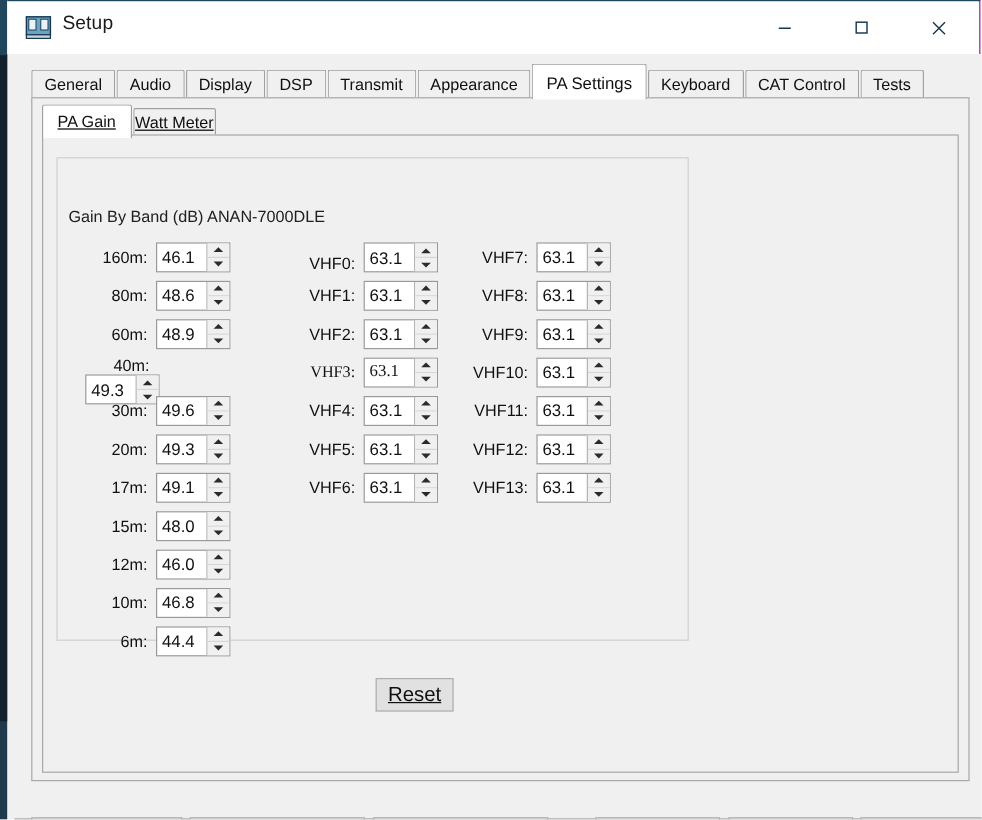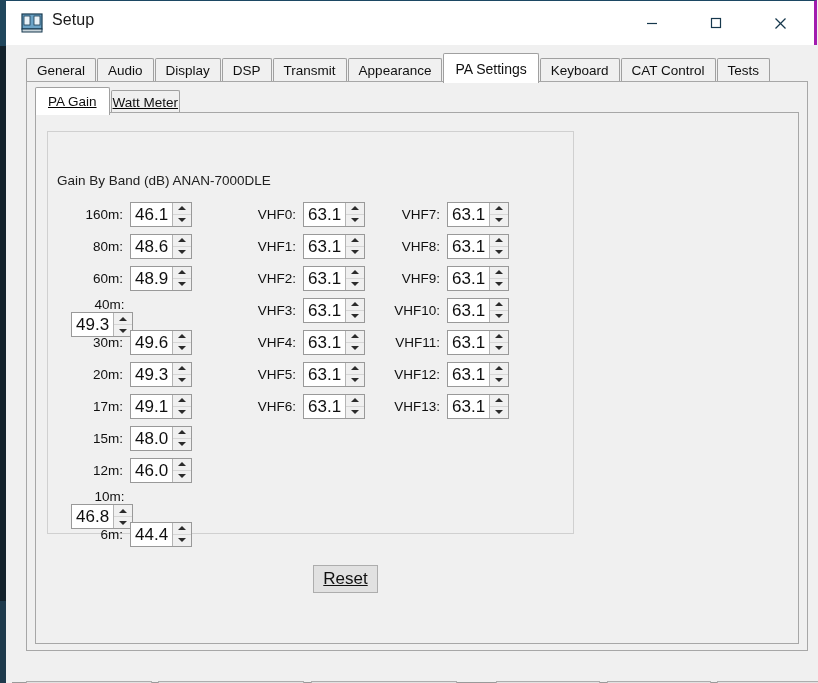--- a/index.html
+++ b/index.html
@@ -39,21 +39,21 @@
     background: #20465c;
   }
 
   
   .titlebar {
     position: absolute;
     left: 6px; top: 0;
     width: 811px; height: 45px;
     background: #ffffff;
     border-top: 1px solid #1c4763;
-    border-right: 3px solid #a21caf;
+    border-right: 1px solid #a21caf;
     box-sizing: border-box;
   }
   .title-icon {
     position: absolute;
     left: 14px; top: 10px;
     width: 24px; height: 24px;
   }
   .title-text {
     position: absolute;
     left: 46px; top: 10px;
@@ -207,21 +207,21 @@
     height: 25px;
     background: #ffffff;
     border: 1px solid #999999;
     box-sizing: border-box;
     display: flex;
     align-items: center;
   }
   .spin-value {
     flex: 1;
     padding-left: 4px;
-    font-size: 17px;
+    font-size: 14px;
     color: #101010;
     line-height: 1;
   }
   .spin-btns {
     width: 19px;
     height: 23px;
     background: #f0f0f0;
     border-left: 1px solid #b5b5b5;
     display: flex;
     flex-direction: column;
@@ -462,21 +462,21 @@
               <div class="spin-btns">
                 <div class="spin-up">
                   <span class="tri tri-up"></span>
                 </div>
                 <div class="spin-dn">
                   <span class="tri tri-dn"></span>
                 </div>
               </div>
             </div>
           </div>
-          <div class="row" style="left: 44px; top: 407px; flex-direction: column;">
+          <div class="row" style="left: 44px; top: 407px;">
             <div class="row-label" style="width: 52px; margin-right: 7px;">10m:</div>
             <div class="spin">
               <div class="spin-value">46.8</div>
               <div class="spin-btns">
                 <div class="spin-up">
                   <span class="tri tri-up"></span>
                 </div>
                 <div class="spin-dn">
                   <span class="tri tri-dn"></span>
                 </div>
@@ -490,21 +490,21 @@
               <div class="spin-btns">
                 <div class="spin-up">
                   <span class="tri tri-up"></span>
                 </div>
                 <div class="spin-dn">
                   <span class="tri tri-dn"></span>
                 </div>
               </div>
             </div>
           </div>
-          <div class="row" style="left: 212px; top: 119px;">
+          <div class="row" style="left: 212px; top: 119px; align-items: flex-end;">
             <div class="row-label" style="width: 57px; margin-right: 7px;">VHF0:</div>
             <div class="spin">
               <div class="spin-value">63.1</div>
               <div class="spin-btns">
                 <div class="spin-up">
                   <span class="tri tri-up"></span>
                 </div>
                 <div class="spin-dn">
                   <span class="tri tri-dn"></span>
                 </div>
@@ -532,21 +532,21 @@
               <div class="spin-btns">
                 <div class="spin-up">
                   <span class="tri tri-up"></span>
                 </div>
                 <div class="spin-dn">
                   <span class="tri tri-dn"></span>
                 </div>
               </div>
             </div>
           </div>
-          <div class="row" style="left: 212px; top: 215px;">
+          <div class="row" style="left: 212px; top: 215px; font-family: Liberation Serif, serif;">
             <div class="row-label" style="width: 57px; margin-right: 7px;">VHF3:</div>
             <div class="spin">
               <div class="spin-value">63.1</div>
               <div class="spin-btns">
                 <div class="spin-up">
                   <span class="tri tri-up"></span>
                 </div>
                 <div class="spin-dn">
                   <span class="tri tri-dn"></span>
                 </div>

